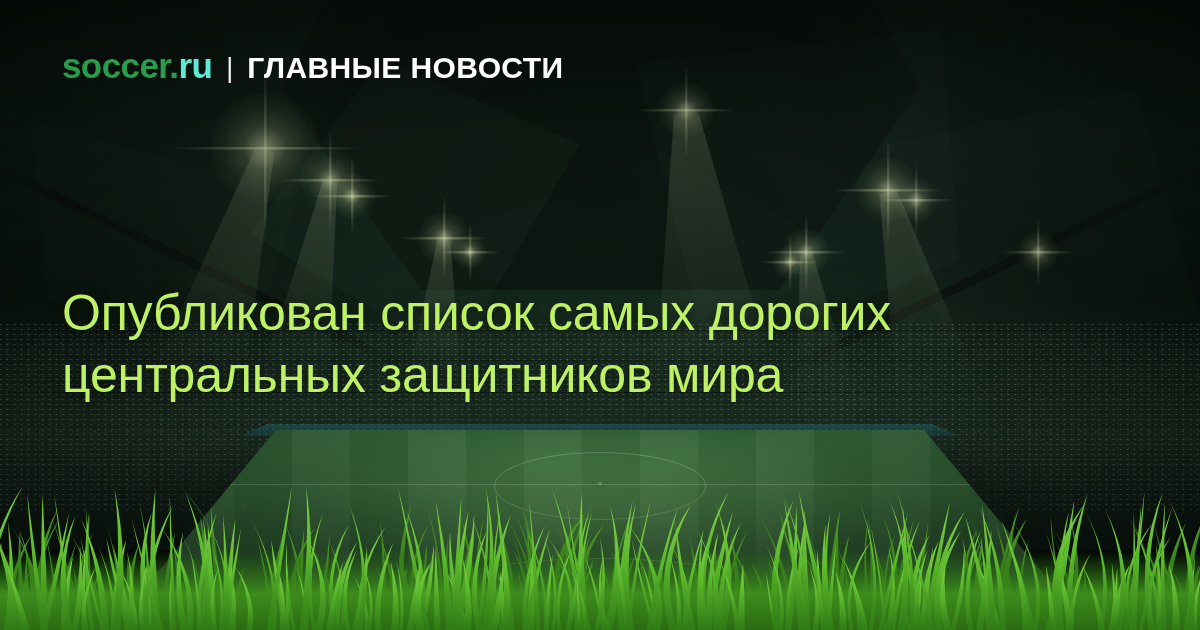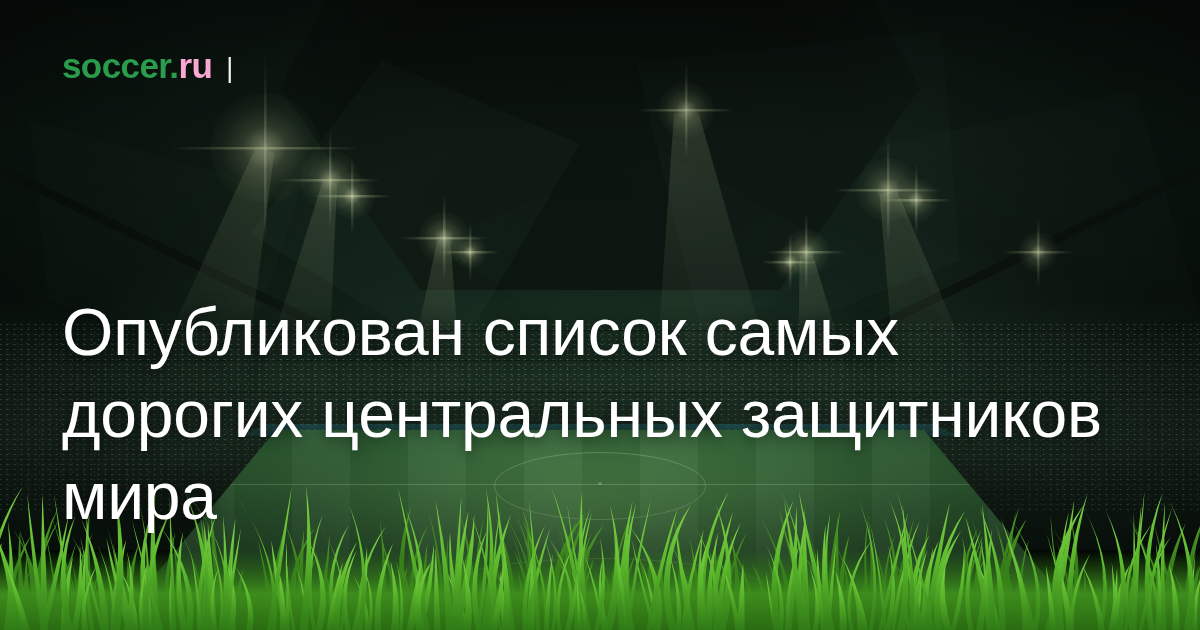--- a/index.html
+++ b/index.html
@@ -237,21 +237,21 @@
   }
   .logo {
     font-size: 35px;
     font-weight: 700;
     letter-spacing: -0.6px;
     line-height: 1;
     white-space: nowrap;
   }
   .logo .word { color: #2a9c4c; text-align: center; }
   .logo .dot  { color: #2a9c4c; }
-  .logo .tld  { color: #f9a8d4; }
+  .logo .tld  { color: #5eead4; }
   .divider {
     color: #ffffff;
     font-size: 27px;
     font-weight: 400;
     line-height: 1;
     opacity: .95;
     transform: translateY(-1px);
   }
   .kicker {
     color: #ffffff;
@@ -261,22 +261,22 @@
     line-height: 1;
     white-space: nowrap;
   }
 
   
   .headline {
     position: absolute;
     left: 62px;
     top: 248px;
     width: 1060px;
-    color: #ffffff;
-    font-size: 66px;
+    color: #bef264;
+    font-size: 50px;
     font-weight: 400;
     line-height: 1.24;
     letter-spacing: -0.2px;
     text-shadow: 0 2px 14px rgba(0,0,0,.55);
     z-index: 6;
   }
 </style>
 </head>
 <body>
 
@@ -786,17 +786,18 @@
           <path d="M718.6,150 Q714.7,90.9 740.9,42.6 Q719.0,96.3 723.9,150 Z"></path>
         </g>
     </svg>
   </div>
 
   <div class="header">
     <div class="logo">
       <span class="word">soccer</span><span class="dot">.</span><span class="tld">ru</span>
     </div>
     <span class="divider">|</span>
+    <span class="kicker">ГЛАВНЫЕ НОВОСТИ</span>
   </div>
 
   <h1 class="headline">Опубликован список самых дорогих центральных защитников мира</h1>
 
 </div>
 
 </body></html>

